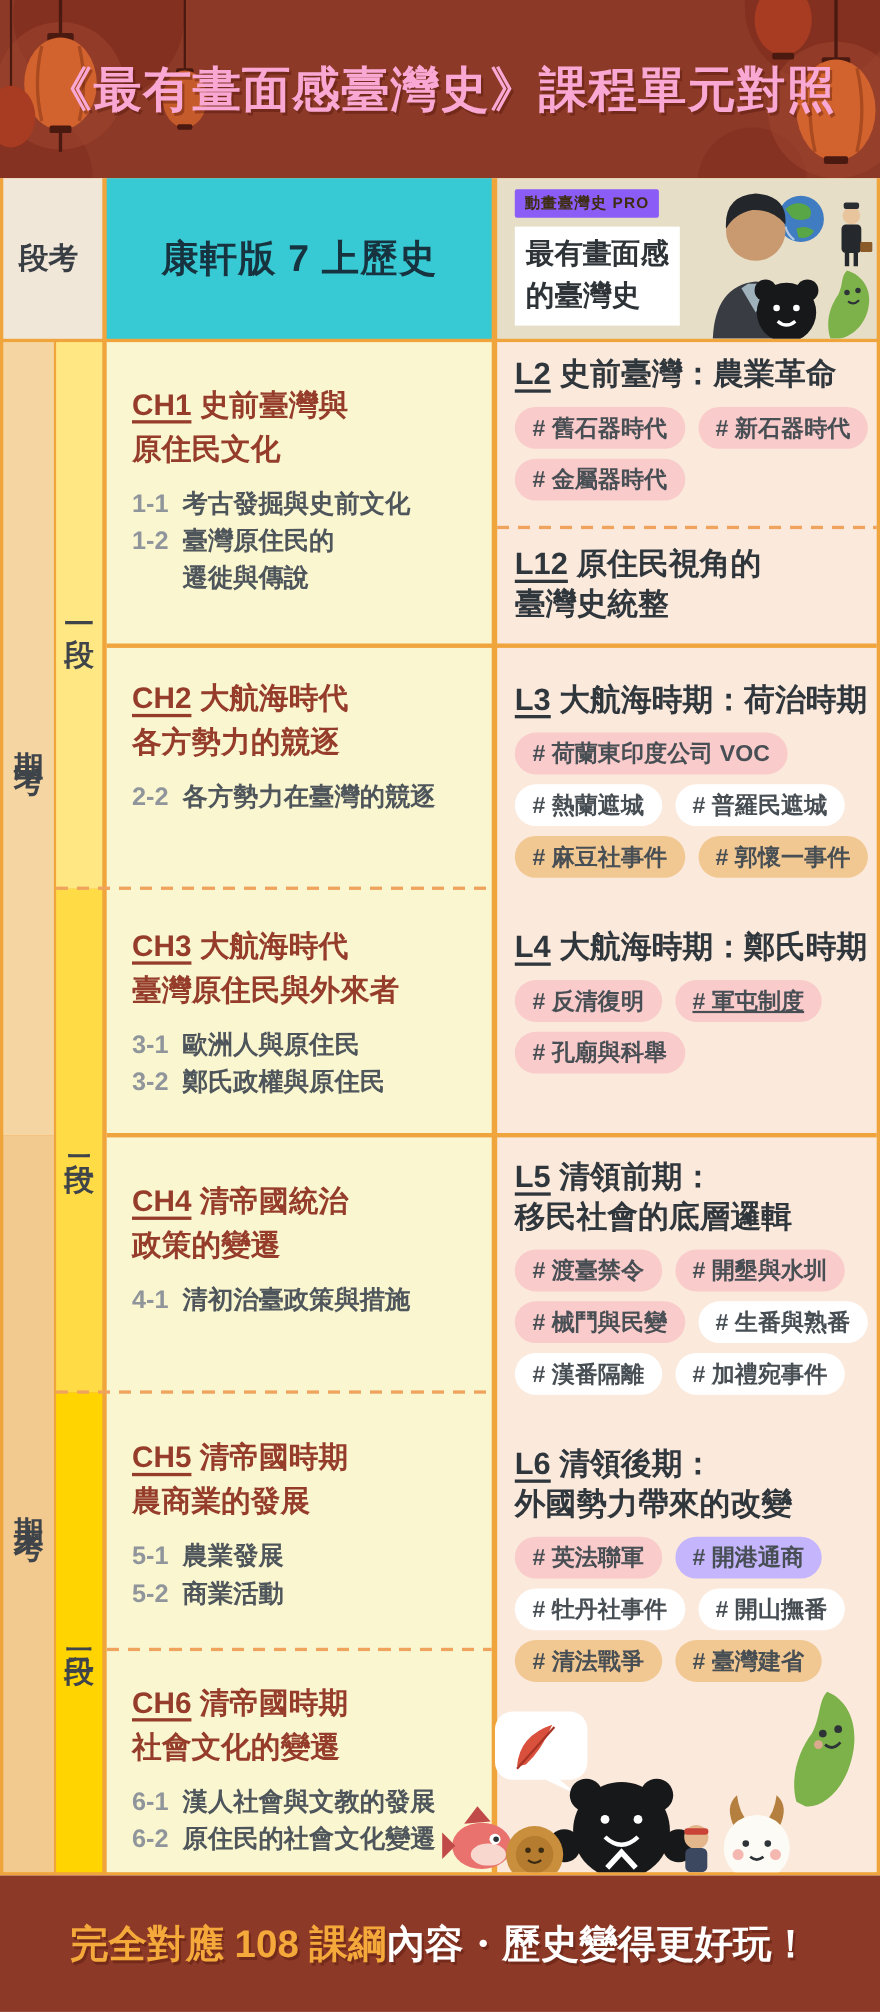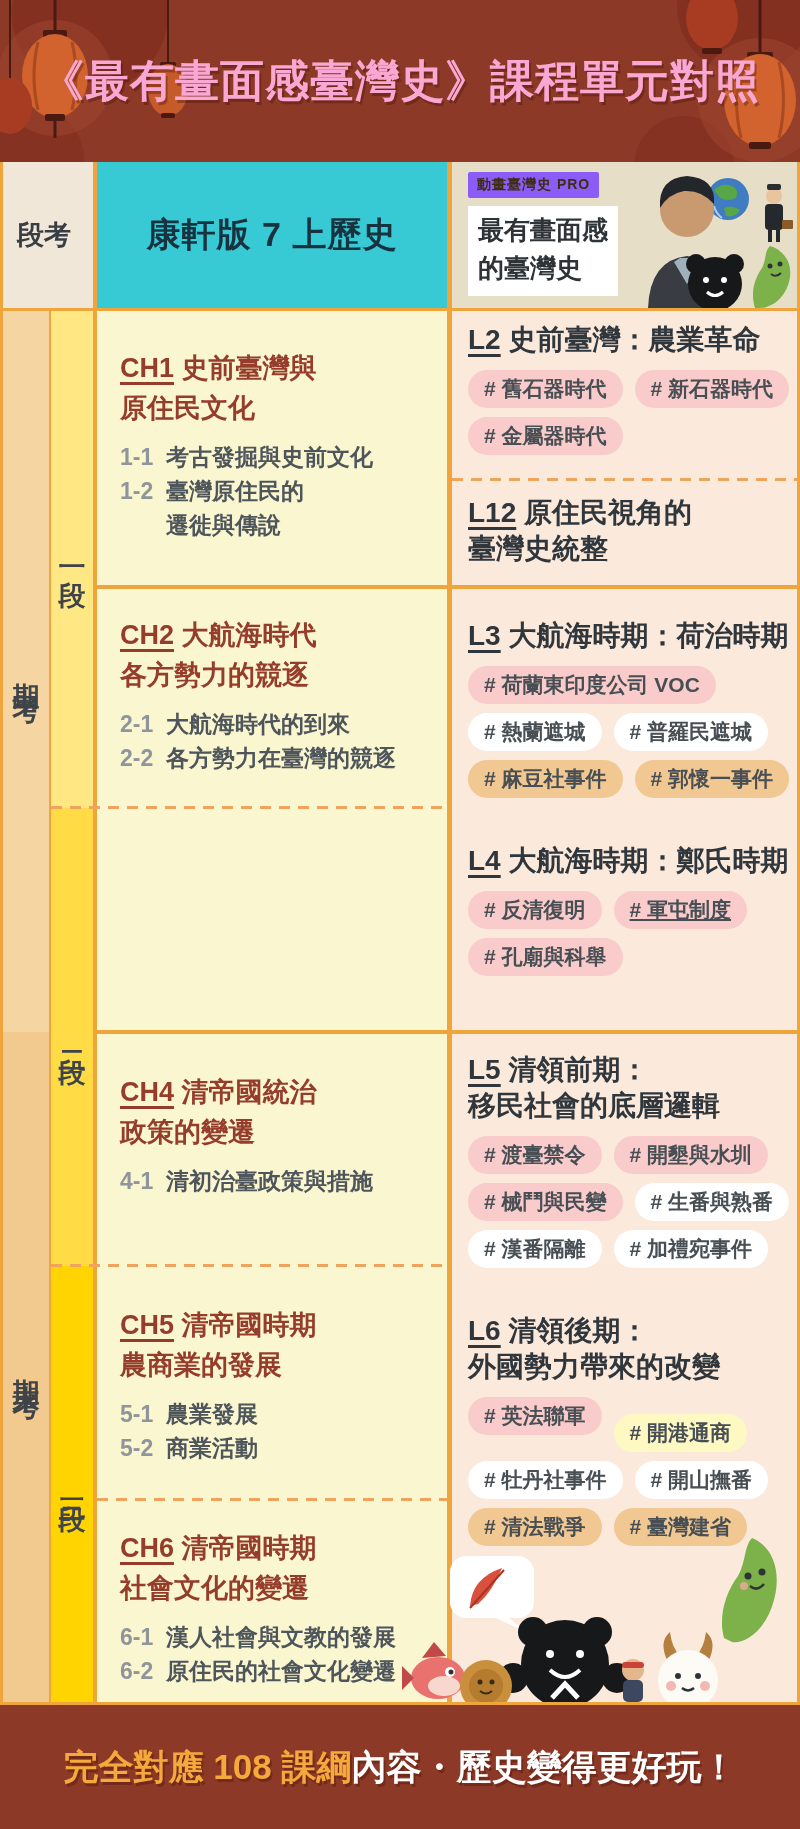--- a/index.html
+++ b/index.html
@@ -266,26 +266,35 @@
         <div class="ch-item">
           <span class="ch-no">1-2</span>
           <span class="ch-text">臺灣原住民的<br>遷徙與傳說</span>
         </div>
       </div>
     </div>
     <div class="ch-block" style="top: 615px;">
       <div class="ch-title"><span class="underline-num">CH2</span> 大航海時代<br>各方勢力的競逐</div>
       <div class="ch-items">
         <div class="ch-item">
-          <span class="ch-no">2-1</span>
-          <span class="ch-text">大航海時代的到來</span>
-        </div>
-        <div class="ch-item">
           <span class="ch-no">2-2</span>
           <span class="ch-text">各方勢力在臺灣的競逐</span>
+        </div>
+      </div>
+    </div>
+    <div class="ch-block" style="top: 840px;">
+      <div class="ch-title"><span class="underline-num">CH3</span> 大航海時代<br>臺灣原住民與外來者</div>
+      <div class="ch-items">
+        <div class="ch-item">
+          <span class="ch-no">3-1</span>
+          <span class="ch-text">歐洲人與原住民</span>
+        </div>
+        <div class="ch-item">
+          <span class="ch-no">3-2</span>
+          <span class="ch-text">鄭氏政權與原住民</span>
         </div>
       </div>
     </div>
     <div class="ch-block" style="top: 1072px;">
       <div class="ch-title"><span class="underline-num">CH4</span> 清帝國統治<br>政策的變遷</div>
       <div class="ch-items">
         <div class="ch-item">
           <span class="ch-no">4-1</span>
           <span class="ch-text">清初治臺政策與措施</span>
         </div>
@@ -354,20 +363,20 @@
         <span class="tag" style="background: rgb(249, 203, 202);"># 械鬥與民變</span>
         <span class="tag" style="background: rgb(255, 255, 255);"># 生番與熟番</span>
         <span class="tag" style="background: rgb(255, 255, 255);"># 漢番隔離</span>
         <span class="tag" style="background: rgb(255, 255, 255);"># 加禮宛事件</span>
       </div>
     </div>
     <div class="ls-block" style="top: 1313px;">
       <div class="ls-title"><span class="underline-num">L6</span> 清領後期：<br>外國勢力帶來的改變</div>
       <div class="tags">
         <span class="tag" style="background: rgb(249, 203, 202);"># 英法聯軍</span>
-        <span class="tag" style="background: #fef9c3; margin-top: 17px;"># 開港通商</span>
+        <span class="tag" style="background: #c4b5fd;"># 開港通商</span>
         <span class="tag" style="background: rgb(255, 255, 255);"># 牡丹社事件</span>
         <span class="tag" style="background: rgb(255, 255, 255);"># 開山撫番</span>
         <span class="tag" style="background: rgb(242, 200, 146);"># 清法戰爭</span>
         <span class="tag" style="background: rgb(242, 200, 146);"># 臺灣建省</span>
       </div>
     </div>
   </div>
 
 </body></html>

